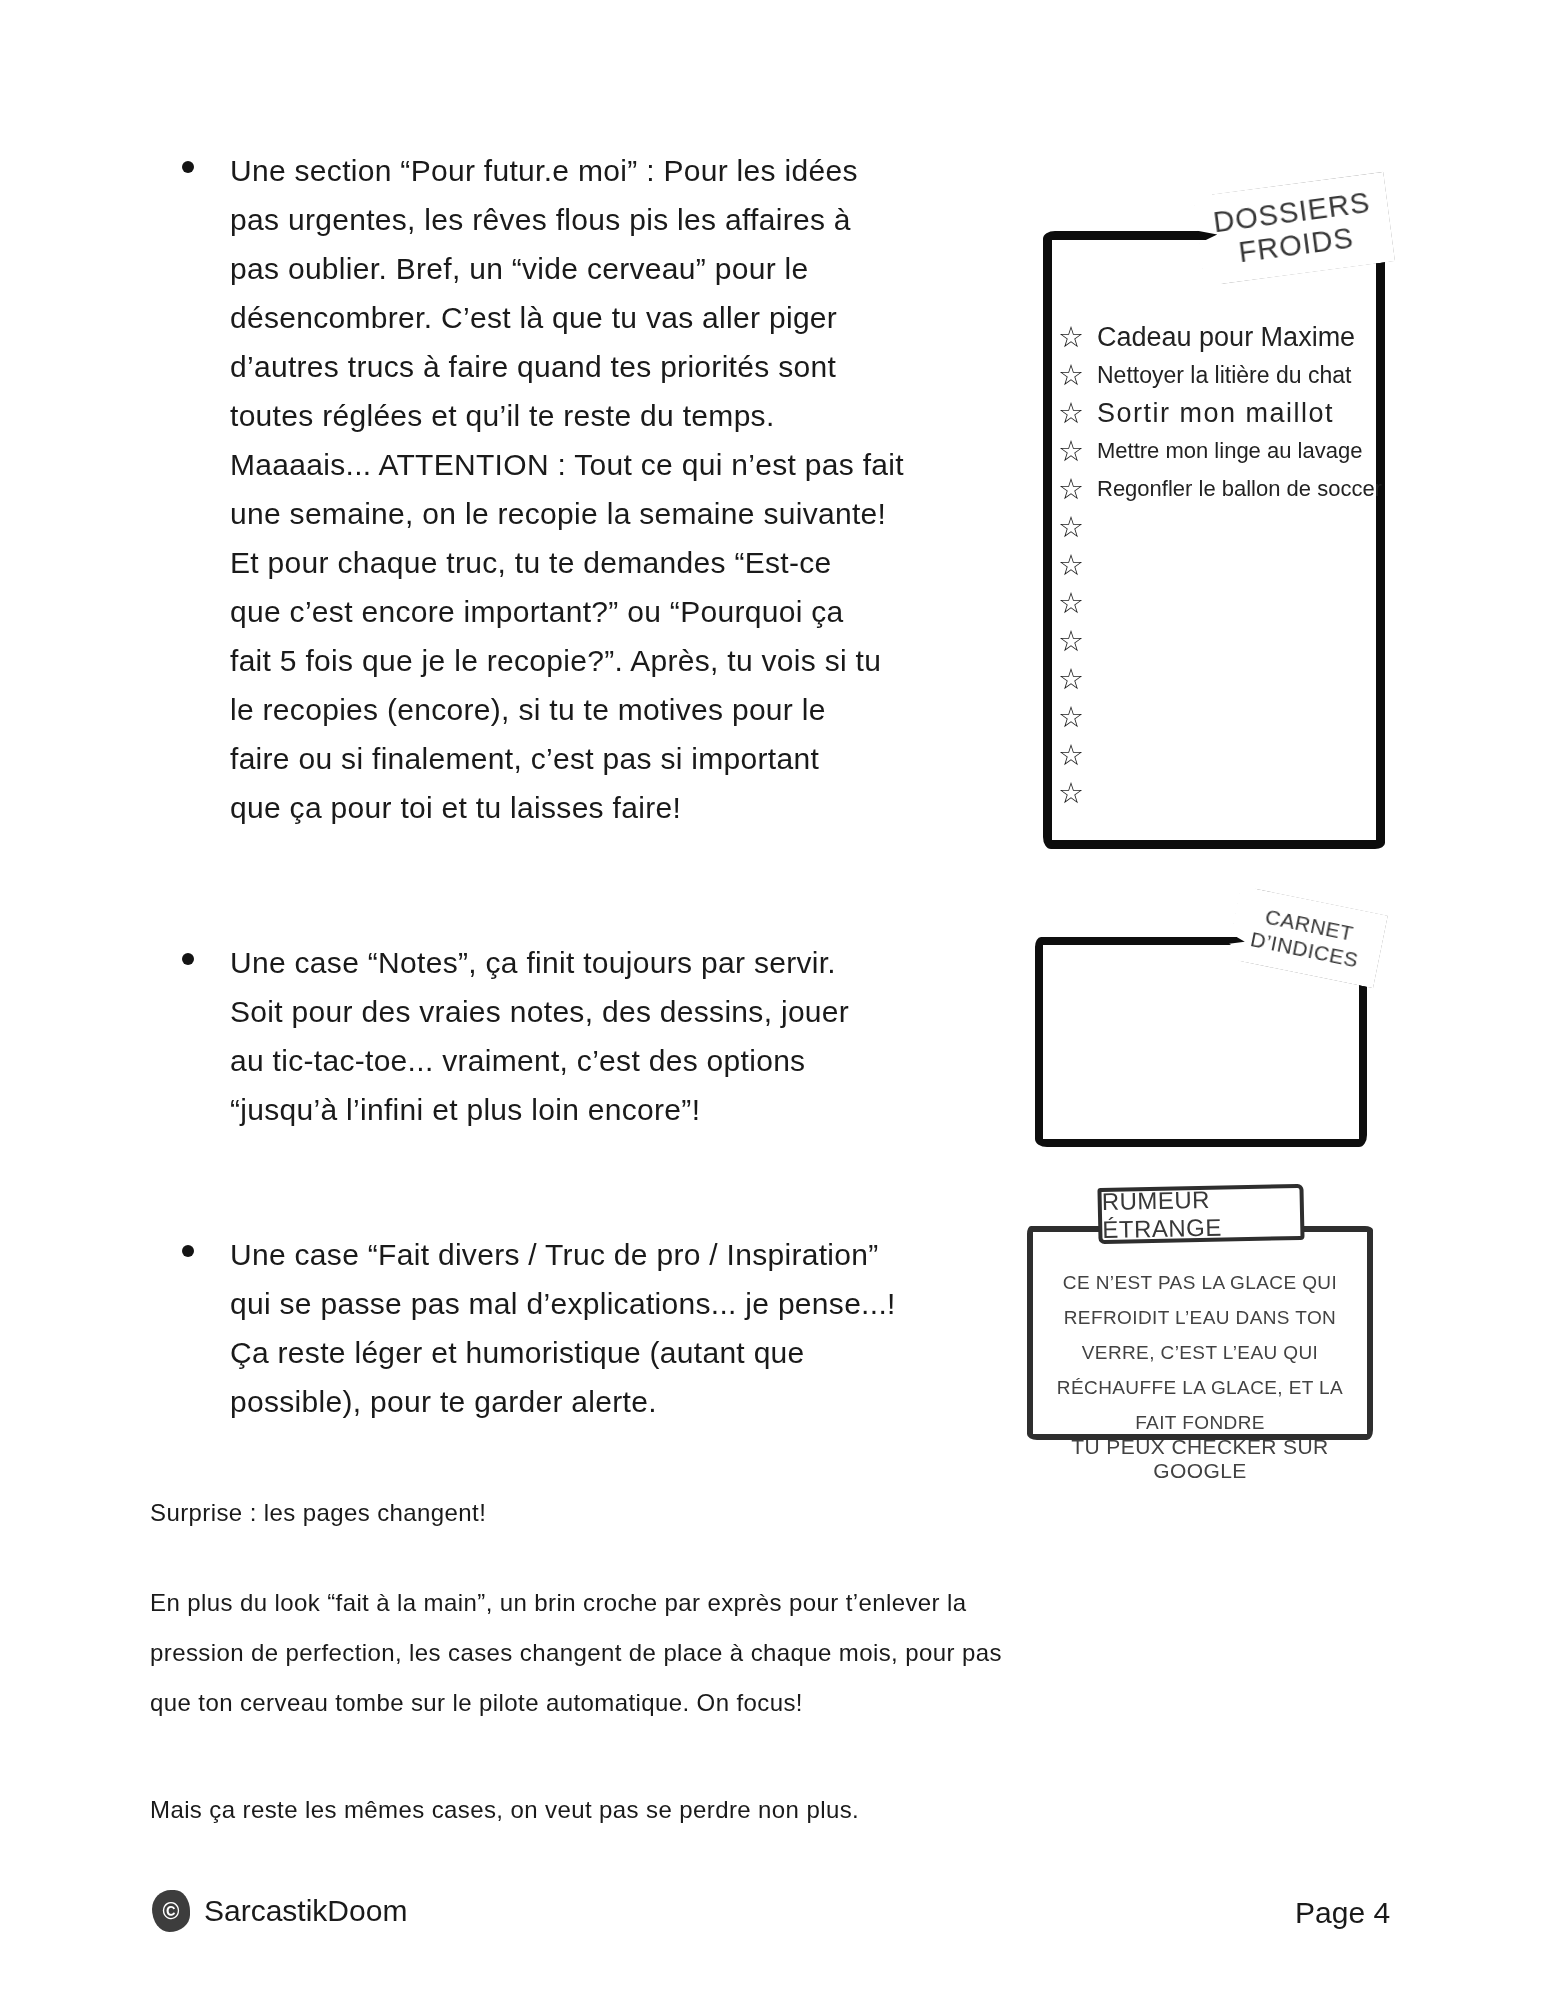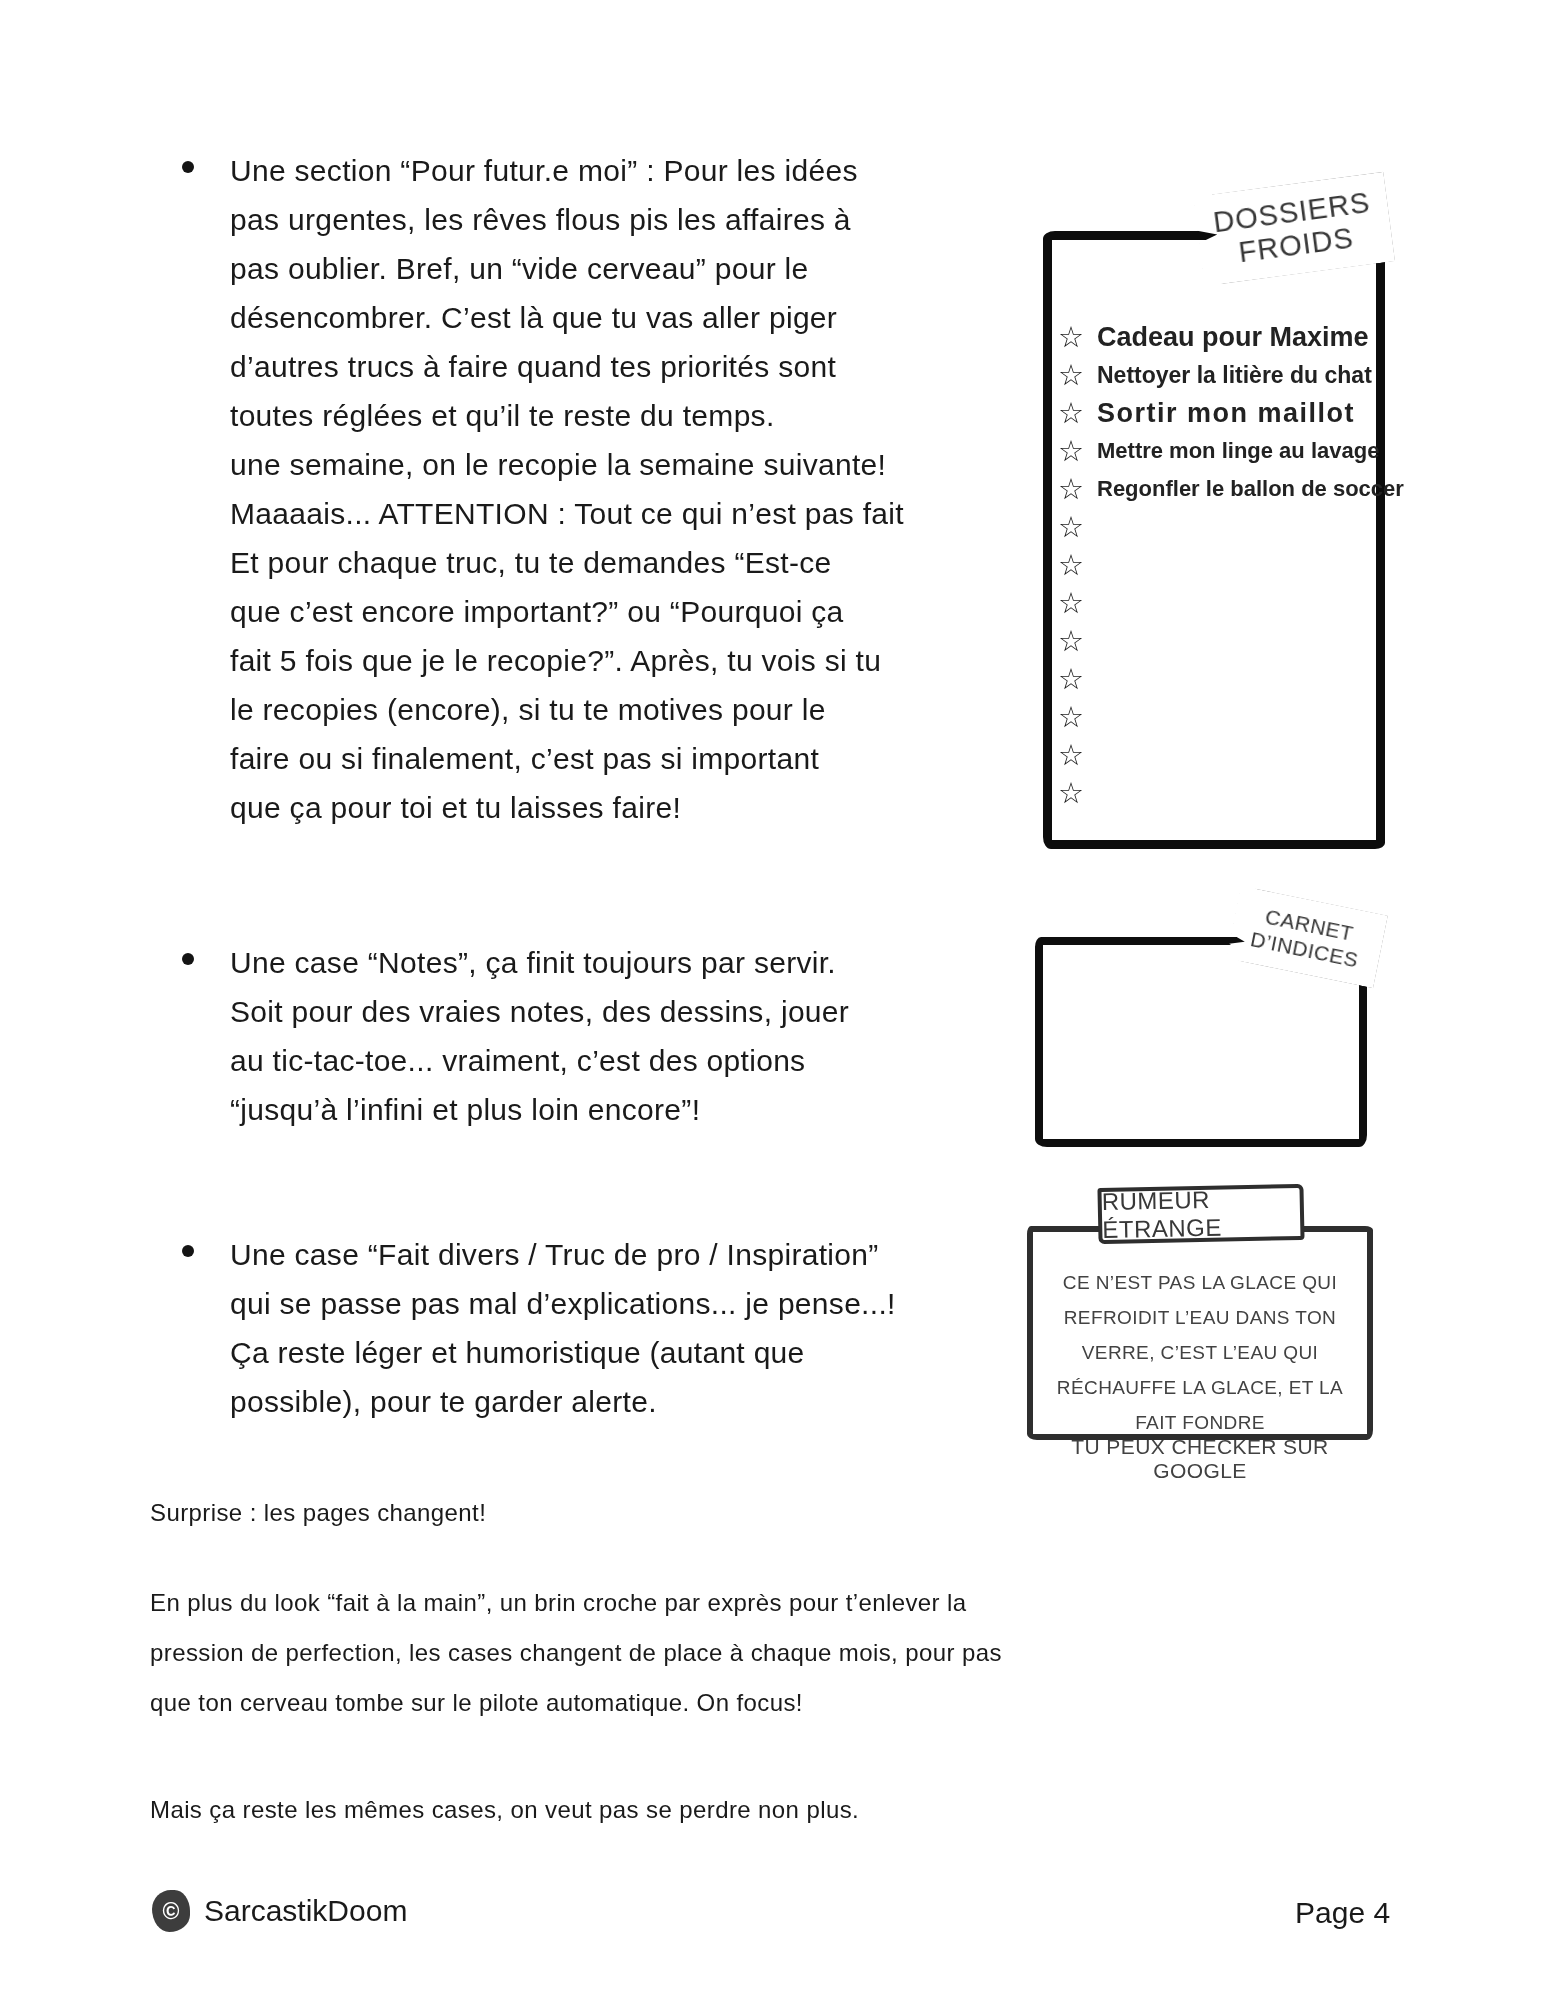--- a/index.html
+++ b/index.html
@@ -73,21 +73,21 @@
   #clue-tag {
     left:1232px; top:900px; width:150px; height:74px;
     transform:rotate(11.5deg);
     font-size:21px; line-height:25px; letter-spacing:0.5px;
   }
 
   
   #star-list { position:absolute; left:1058px; top:318px; z-index:2; }
   .star-row { display:flex; align-items:center; height:38px; gap:13px; }
   .star { font-family:"DejaVu Sans",sans-serif; font-size:29px; line-height:1; color:#1c1c1c; }
-  .star-label { color:#222; white-space:nowrap;font-weight:bold; }
+  .star-label { color:#222; white-space:nowrap; }
   .star-row:nth-child(1) .star-label { font-size:27px; }
   .star-row:nth-child(2) .star-label { font-size:23px; }
   .star-row:nth-child(3) .star-label { font-size:27px; letter-spacing:1.5px; }
   .star-row:nth-child(4) .star-label { font-size:22px; }
   .star-row:nth-child(5) .star-label { font-size:22px; }
 
   
   #rumor-label {
     position:absolute; left:1098px; top:1186px; width:206px; height:56px;
     box-sizing:border-box; background:#fff; border:4px solid #2e2e2e;
@@ -121,22 +121,22 @@
 
 <div class="bullet" id="bullet1">
   <span class="bullet-dot"></span>
   <div class="bullet-lines">
     <div class="line">Une section “Pour futur.e moi” : Pour les idées</div>
     <div class="line">pas urgentes, les rêves flous pis les affaires à</div>
     <div class="line">pas oublier. Bref, un “vide cerveau” pour le</div>
     <div class="line">désencombrer. C’est là que tu vas aller piger</div>
     <div class="line">d’autres trucs à faire quand tes priorités sont</div>
     <div class="line">toutes réglées et qu’il te reste du temps.</div>
+    <div class="line">Maaaais... ATTENTION : Tout ce qui n’est pas fait</div>
     <div class="line">une semaine, on le recopie la semaine suivante!</div>
-    <div class="line">Maaaais... ATTENTION : Tout ce qui n’est pas fait</div>
     <div class="line">Et pour chaque truc, tu te demandes “Est-ce</div>
     <div class="line">que c’est encore important?” ou “Pourquoi ça</div>
     <div class="line">fait 5 fois que je le recopie?”. Après, tu vois si tu</div>
     <div class="line">le recopies (encore), si tu te motives pour le</div>
     <div class="line">faire ou si finalement, c’est pas si important</div>
     <div class="line">que ça pour toi et tu laisses faire!</div>
   </div>
 </div>
 
 <div class="bullet" id="bullet2">

